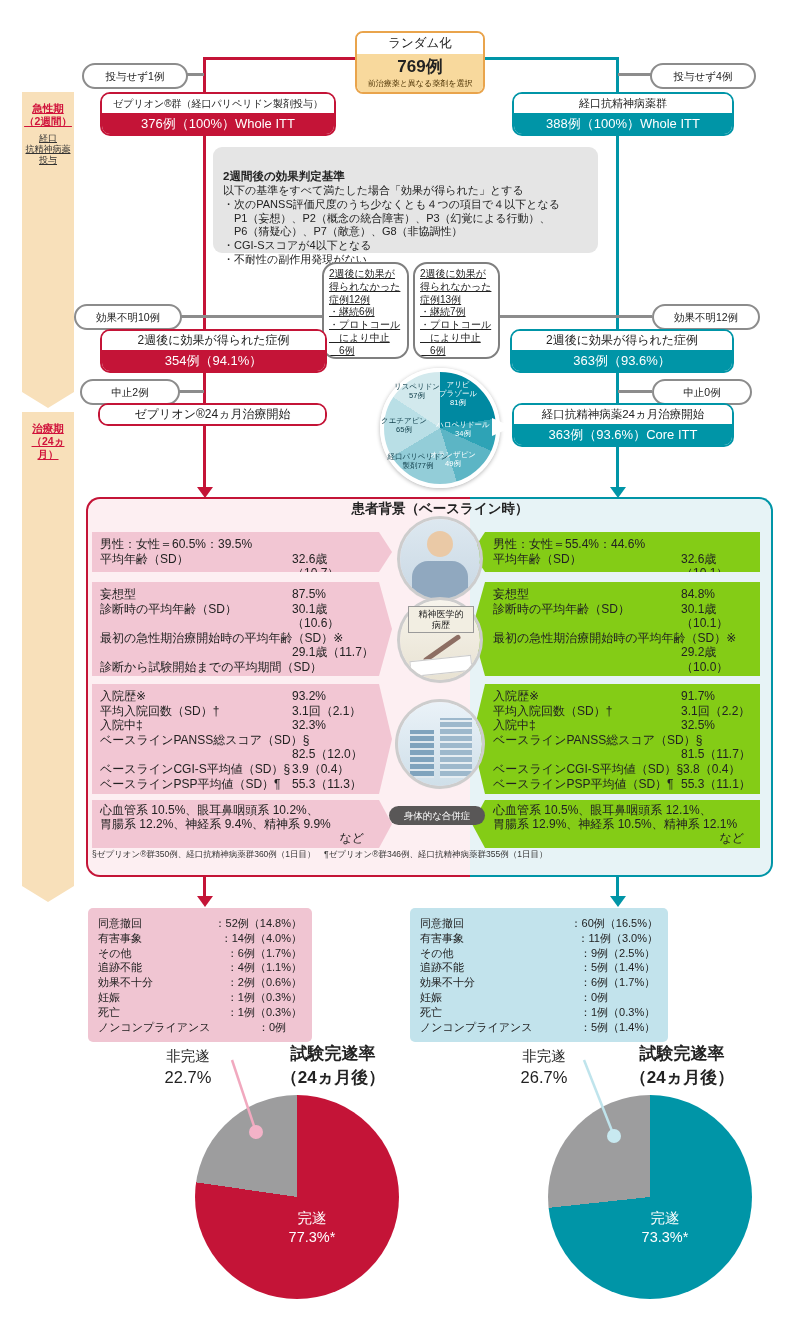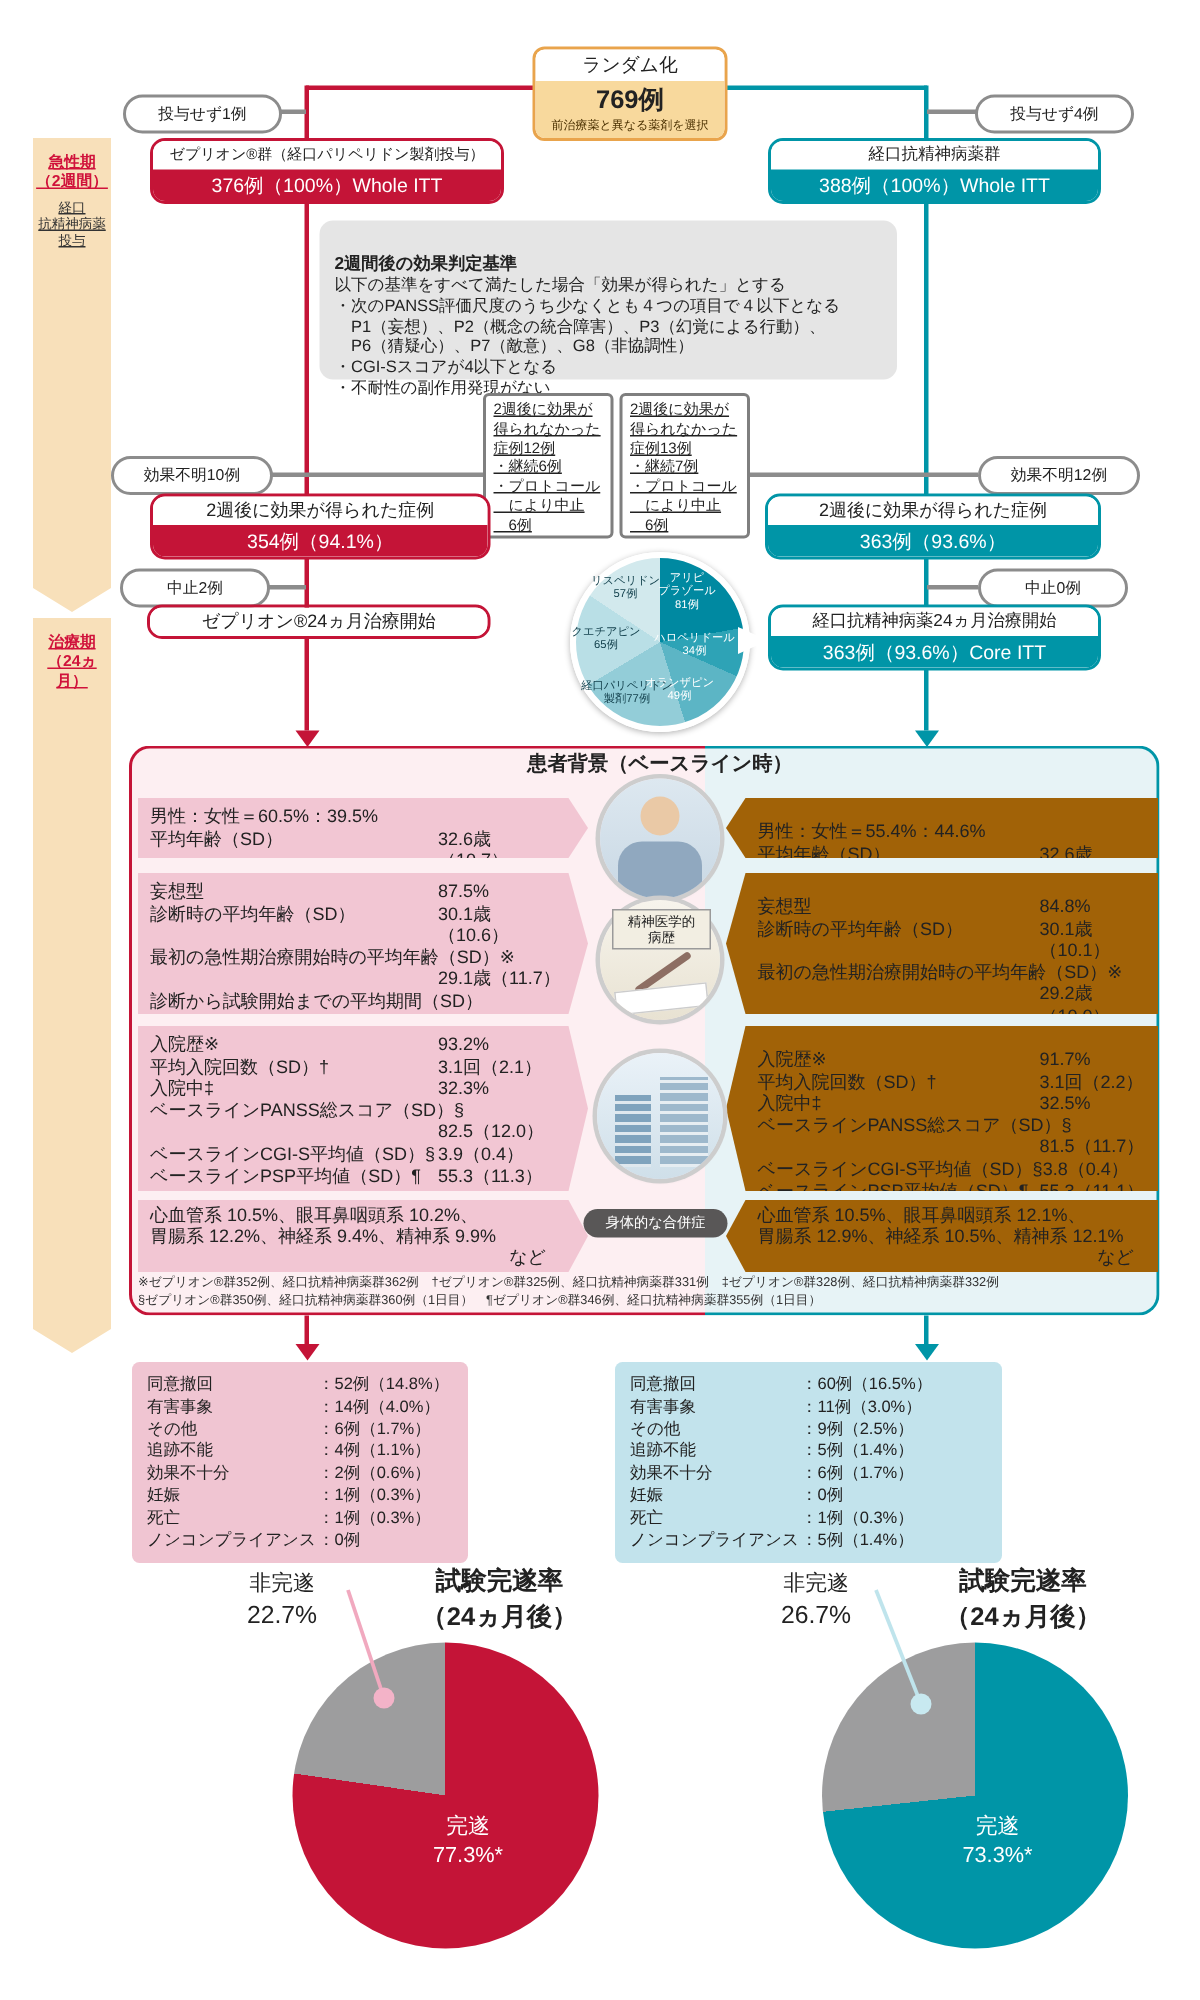--- a/index.html
+++ b/index.html
@@ -29,50 +29,50 @@
   .flowbox .hd{background:#fff;font-size:11px;padding:3px 2px;line-height:13px;}
   .flowbox .hd.small{font-size:10px;}
   .flowbox .bd{color:#fff;font-size:13px;padding:3px 2px;line-height:15px;}
   .flowbox.red .bd{background:#c41437;}
   .flowbox.teal .bd{background:#0095a7;}
   
   .criteria{position:absolute;left:213px;top:147px;width:385px;height:106px;background:#e5e5e5;border-radius:9px;padding:22px 10px;box-sizing:border-box;z-index:2;}
   .criteria .ct{font-size:11.5px;font-weight:bold;line-height:15px;}
   .criteria .cl{font-size:11px;line-height:13.8px;}
   
-  .nonresp{position:absolute;width:87px;height:97px;background:#fff;border:2px solid #7f7f7f;border-radius:4px;padding:4px 5px;box-sizing:border-box;font-size:10px;line-height:12.8px;z-index:2;overflow:hidden;}
+  .nonresp{position:absolute;width:87px;height:97px;background:#fff;border:2px solid #7f7f7f;border-radius:14px;padding:4px 5px;box-sizing:border-box;font-size:10px;line-height:12.8px;z-index:2;overflow:hidden;}
   
   .side-arrow{position:absolute;left:22px;width:52px;background:#f8e0ba;clip-path:polygon(0 0,100% 0,100% calc(100% - 16px),50% 100%,0 calc(100% - 16px));text-align:center;z-index:0;}
   .side-title{color:#d0123b;font-weight:bold;font-size:10.5px;line-height:13px;padding-top:10px;}
   .side-sub{color:#333;font-size:9px;line-height:11px;margin-top:5px;}
   
   .medpie-wrap{position:absolute;left:380px;top:368px;width:120px;height:120px;z-index:5;}
   .medpie{width:112px;height:112px;border:4px solid #fff;border-radius:50%;box-shadow:0 1px 4px rgba(0,0,0,.3);}
   .medpie-tail{position:absolute;left:112px;top:50px;width:0;height:0;border-top:9px solid transparent;border-bottom:9px solid transparent;border-left:20px solid #fff;z-index:6;}
   .mp-lbl{position:absolute;font-size:7.5px;line-height:9px;text-align:center;white-space:pre-line;z-index:7;}
   .mp-light{color:#fff;} .mp-dark{color:#14424e;}
   
   .panel-left{position:absolute;left:86px;top:497px;width:384px;height:380px;background:#fdeff2;border:2.5px solid #c41437;border-right:none;border-radius:14px 0 0 14px;box-sizing:border-box;z-index:0;}
   .panel-right{position:absolute;left:470px;top:497px;width:303px;height:380px;background:#e7f3f6;border:2.5px solid #0095a7;border-left:none;border-radius:0 14px 14px 0;box-sizing:border-box;z-index:0;}
   .ptitle{position:absolute;left:260px;top:500px;width:360px;text-align:center;font-size:13.5px;font-weight:bold;z-index:3;}
   .statrow{position:absolute;box-sizing:border-box;font-size:12px;line-height:14.6px;z-index:2;}
   .statrow.pink{left:92px;width:300px;background:#f2c6d3;clip-path:polygon(0 0,calc(100% - 13px) 0,100% 50%,calc(100% - 13px) 100%,0 100%);padding:5px 18px 5px 8px;}
-  .statrow.tealr{left:484px;width:288px;background:#a16207;clip-path:polygon(13px 0,100% 0,100% 100%,13px 100%,0 50%);padding:15px 6px 5px 21px;}
+  .statrow.tealr{left:472px;width:288px;background:#84cc16;clip-path:polygon(13px 0,100% 0,100% 100%,13px 100%,0 50%);padding:5px 6px 5px 21px;}
   .line{display:flex;}
   .statrow.pink .lbl{min-width:192px;} .statrow.tealr .lbl{min-width:188px;}
   .etc{text-align:right;padding-right:10px;}
   .photo{position:absolute;border-radius:50%;box-shadow:0 0 0 3px #cdcdcd,0 1px 3px rgba(0,0,0,.25);overflow:hidden;z-index:3;}
   .chip{position:absolute;background:#f2eee2;border:1px solid #9a9a9a;font-size:9px;line-height:10.5px;padding:2px 3px;color:#222;text-align:center;white-space:pre-line;}
   .darkpill{position:absolute;left:389px;top:806px;width:96px;height:19px;line-height:19px;background:#595757;color:#fff;font-size:9.5px;text-align:center;border-radius:10px;z-index:3;}
   .footnote{position:absolute;left:92px;top:849px;width:664px;font-size:8.5px;line-height:11.5px;color:#333;z-index:2;}
   
   .dropbox{position:absolute;top:908px;height:134px;border-radius:5px;padding:8px 10px;box-sizing:border-box;font-size:11px;line-height:14.8px;z-index:2;}
   .dropbox.pinkbg{left:88px;width:224px;background:#f0c5d2;}
   .dropbox.tealbg{left:410px;width:258px;background:#c2e3ec;}
-  .dl{display:flex;white-space:nowrap;}
+  .dl{display:flex;white-space:nowrap;gap:46px;}
   .dlab{display:inline-block;width:114px;}
   
   .noncomp{position:absolute;width:96px;text-align:center;z-index:2;}
   .noncomp .nl{font-size:14.5px;line-height:20px;}
   .noncomp .nv{font-size:16.5px;line-height:22px;}
   .comp-title{position:absolute;width:180px;text-align:center;font-size:17px;font-weight:bold;line-height:24px;white-space:pre-line;z-index:2;}
   .bigpie{position:absolute;width:204px;height:204px;border-radius:50%;z-index:1;}
   .pie-label{position:absolute;left:62px;top:114px;width:110px;text-align:center;color:#fff;font-size:14.5px;line-height:19px;white-space:pre-line;z-index:2;}
   .leader{position:absolute;z-index:3;}
 </style>
@@ -353,21 +353,20 @@
   </div>
   <div class="chip" style="left:408px;top:606px;width:58px;z-index:4;">精神医学的
 病歴</div>
   <div class="photo" style="left:398px;top:702px;width:84px;height:84px;background:linear-gradient(#eaf2f8,#cfdfe9);">
     <div style="position:absolute;left:12px;top:28px;width:24px;height:48px;background:#7fa3bd;background-image:repeating-linear-gradient(0deg,rgba(255,255,255,.75) 0 2px,transparent 2px 7px);"></div>
     <div style="position:absolute;left:42px;top:16px;width:32px;height:60px;background:#9db8cc;background-image:repeating-linear-gradient(0deg,rgba(255,255,255,.75) 0 2px,transparent 2px 7px);"></div>
   </div>
   <div class="darkpill">身体的な合併症</div>
 
   <div class="footnote">
-    <div>※ゼプリオン®群352例、経口抗精神病薬群362例　†ゼプリオン®群325例、経口抗精神病薬群331例　‡ゼプリオン®群328例、経口抗精神病薬群332例</div>
     <div>§ゼプリオン®群350例、経口抗精神病薬群360例（1日目）　¶ゼプリオン®群346例、経口抗精神病薬群355例（1日目）</div>
   </div>
 
   <div class="dropbox pinkbg">
     <div class="dl">
         <span class="dlab">同意撤回</span>
         <span>：52例（14.8%）</span>
       </div>
     <div class="dl">
         <span class="dlab">有害事象</span>

